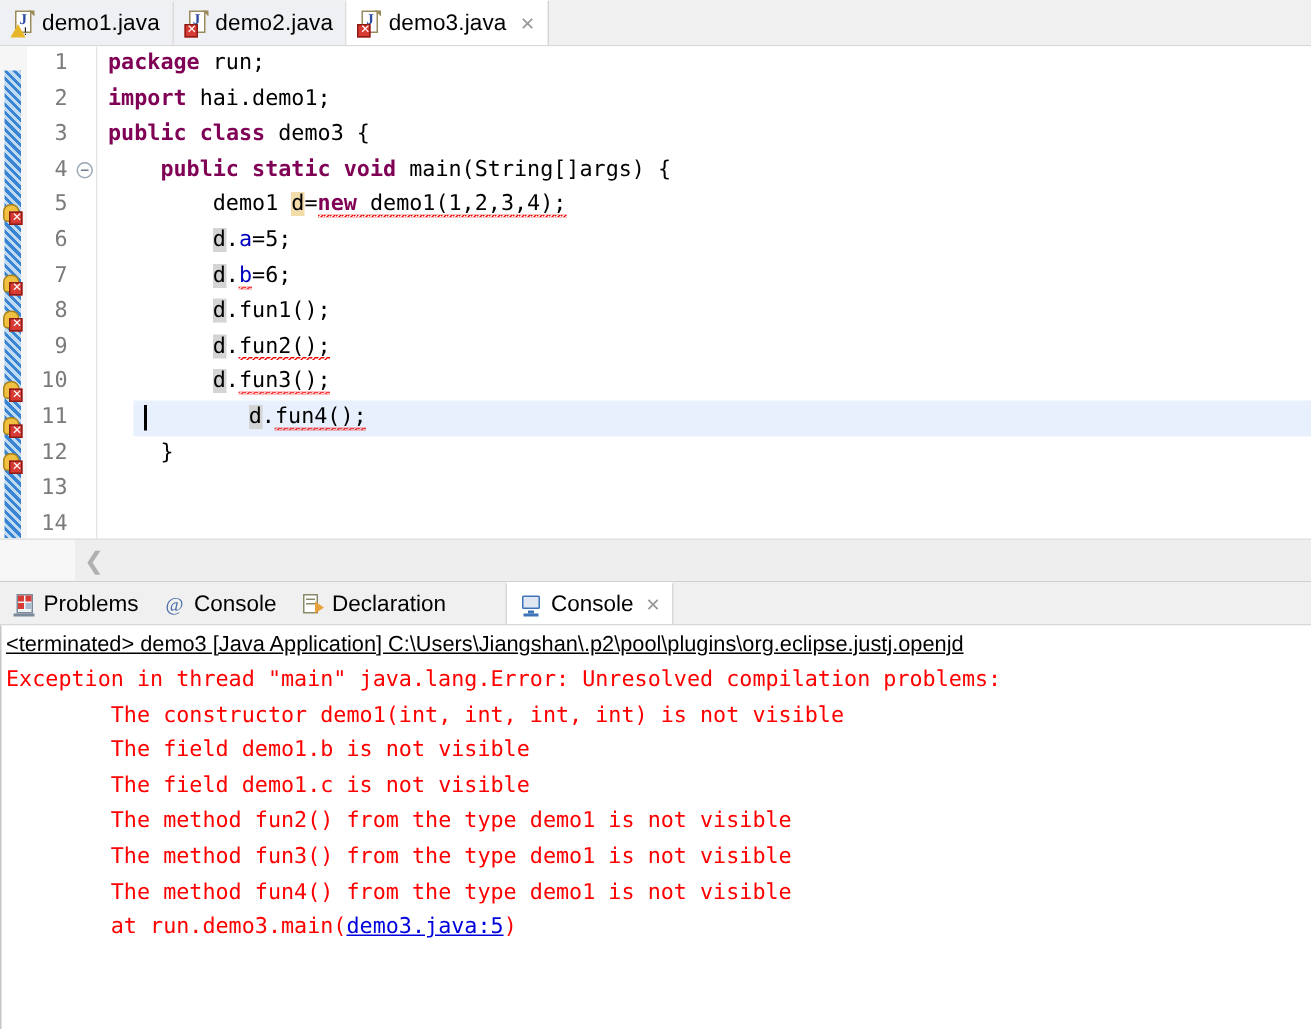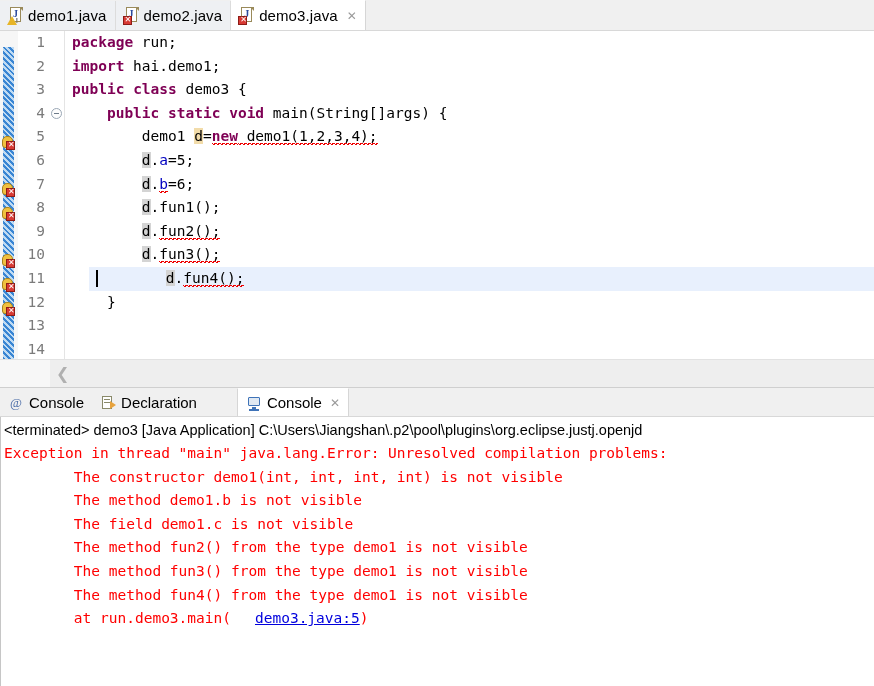--- a/index.html
+++ b/index.html
@@ -251,27 +251,28 @@
 
   .console{
     flex:1;background:#ffffff;overflow:hidden;position:relative;
     border-left:1px solid #c6c6c6;
   }
   .con-head{
     font-family:"Liberation Sans",sans-serif;
     font-size:14.5px;color:#000;
     white-space:pre;padding:3px 0 2px 3px;
     line-height:20px;
+    text-decoration:underline;
   }
   .con-line{
     font-family:"DejaVu Sans Mono","Liberation Mono",monospace;
     font-size:14.5px;line-height:23.6px;
     color:#ff0000;white-space:pre;padding-left:3px;
   }
-  .link{color:#0000dd;text-decoration:underline;margin-left:24px;}
+  .link{color:#0000dd;text-decoration:underline;}
 </style>
 </head>
 <body>
 
 <div class="app">
 
   <div class="tabbar">
 
     <div class="tab">
       <span class="jicon">
@@ -392,20 +393,31 @@
     <div class="hscroll">
       <div class="corner"></div>
       <span class="chev">❮</span>
     </div>
   </div>
 
   <div class="panel">
 
     <div class="panel-tabs">
 
+      <div class="ptab">
+        <span class="icn pb-icon">
+          <span class="body"></span>
+            <span class="sq1"></span>
+            <span class="sq2"></span>
+          <span class="sq3"></span>
+            <span class="sq4"></span>
+            <span class="base"></span>
+        </span>
+        <span>Problems</span>
+      </div>
 
       <div class="ptab">
         <span class="icn at-icon">@</span>
         <span>Console</span>
       </div>
 
       <div class="ptab">
         <span class="icn dec-icon">
           <span class="page"></span>
             <span class="ln1"></span>
@@ -423,21 +435,21 @@
         </span>
         <span>Console</span>
         <span class="ptab-close">✕</span>
       </div>
     </div>
 
     <div class="console">
       <div class="con-head">&lt;terminated&gt; demo3 [Java Application] C:\Users\Jiangshan\.p2\pool\plugins\org.eclipse.justj.openjd</div>
       <div class="con-line">Exception in thread "main" java.lang.Error: Unresolved compilation problems: </div>
       <div class="con-line">	The constructor demo1(int, int, int, int) is not visible</div>
-      <div class="con-line">	The method demo1.b is not visible</div>
+      <div class="con-line">	The field demo1.b is not visible</div>
       <div class="con-line">	The field demo1.c is not visible</div>
       <div class="con-line">	The method fun2() from the type demo1 is not visible</div>
       <div class="con-line">	The method fun3() from the type demo1 is not visible</div>
       <div class="con-line">	The method fun4() from the type demo1 is not visible</div>
       <div class="con-line"></div>
       <div class="con-line"><span>	at run.demo3.main(</span><span class="link">demo3.java:5</span><span>)</span></div>
     </div>
   </div>
 </div>
 

